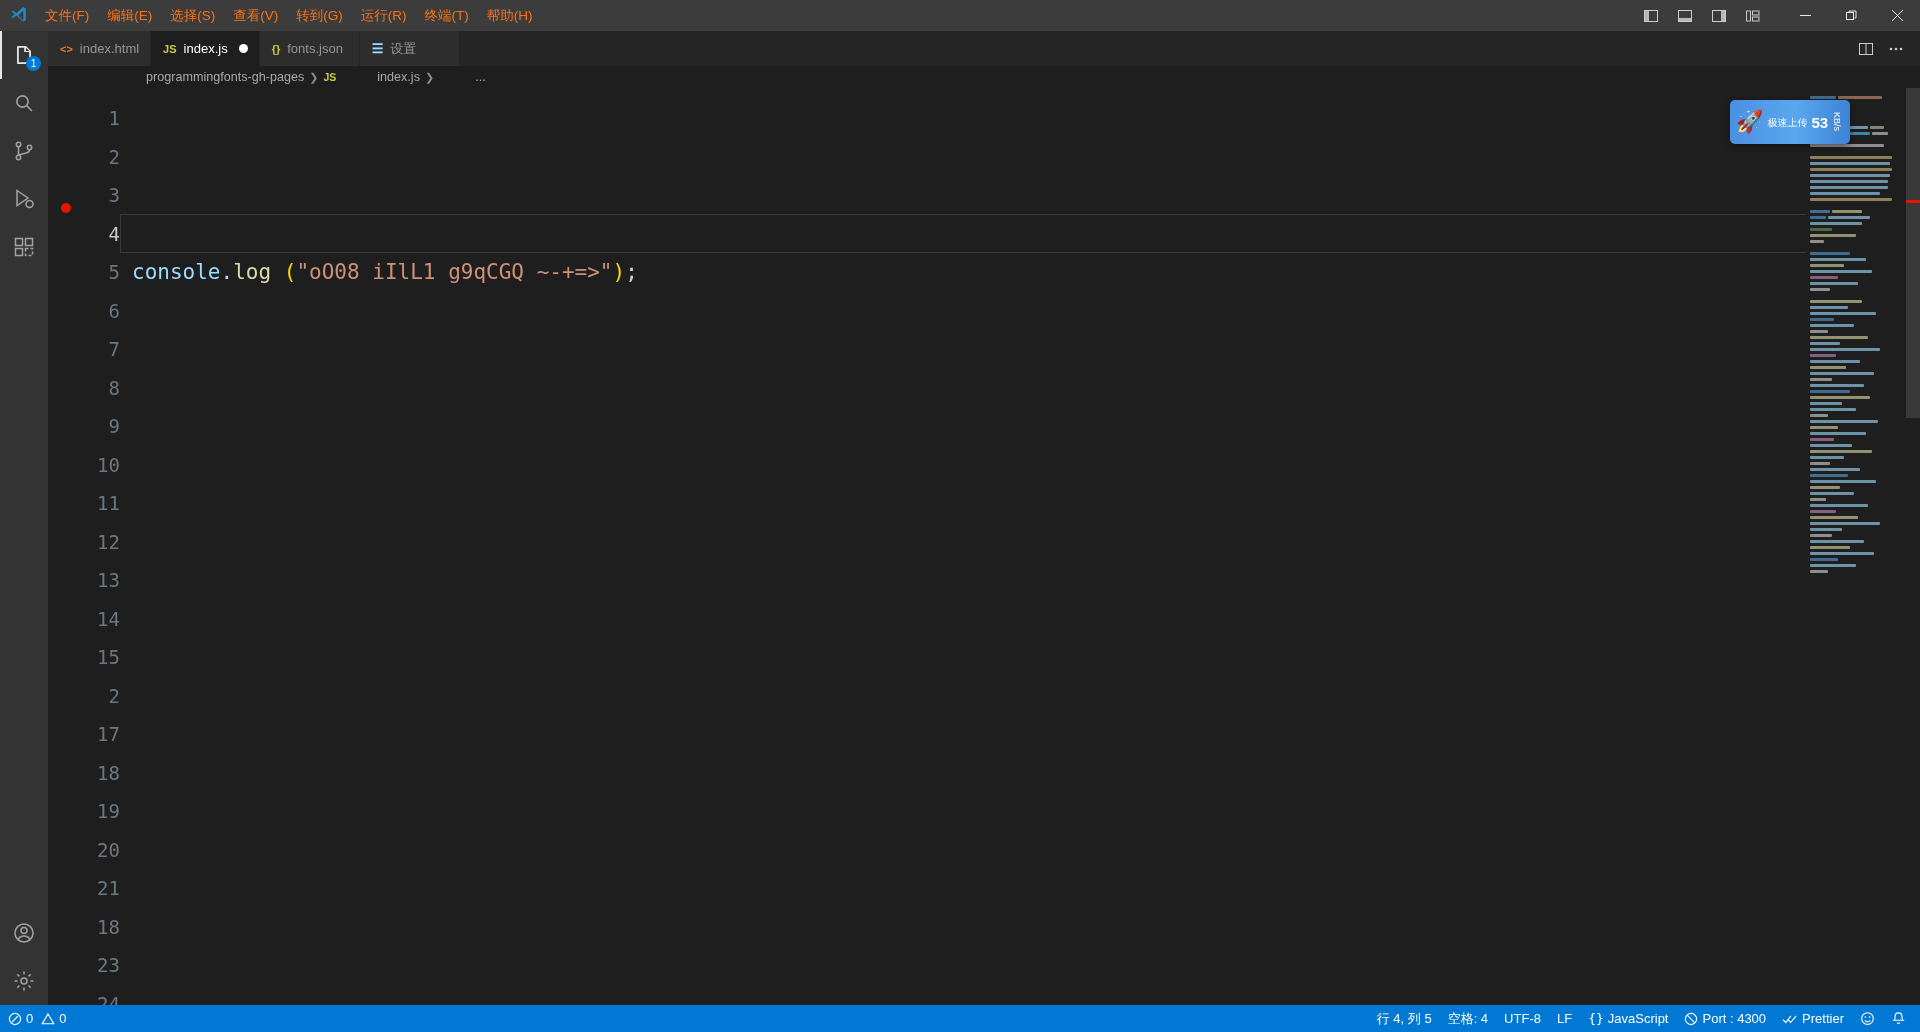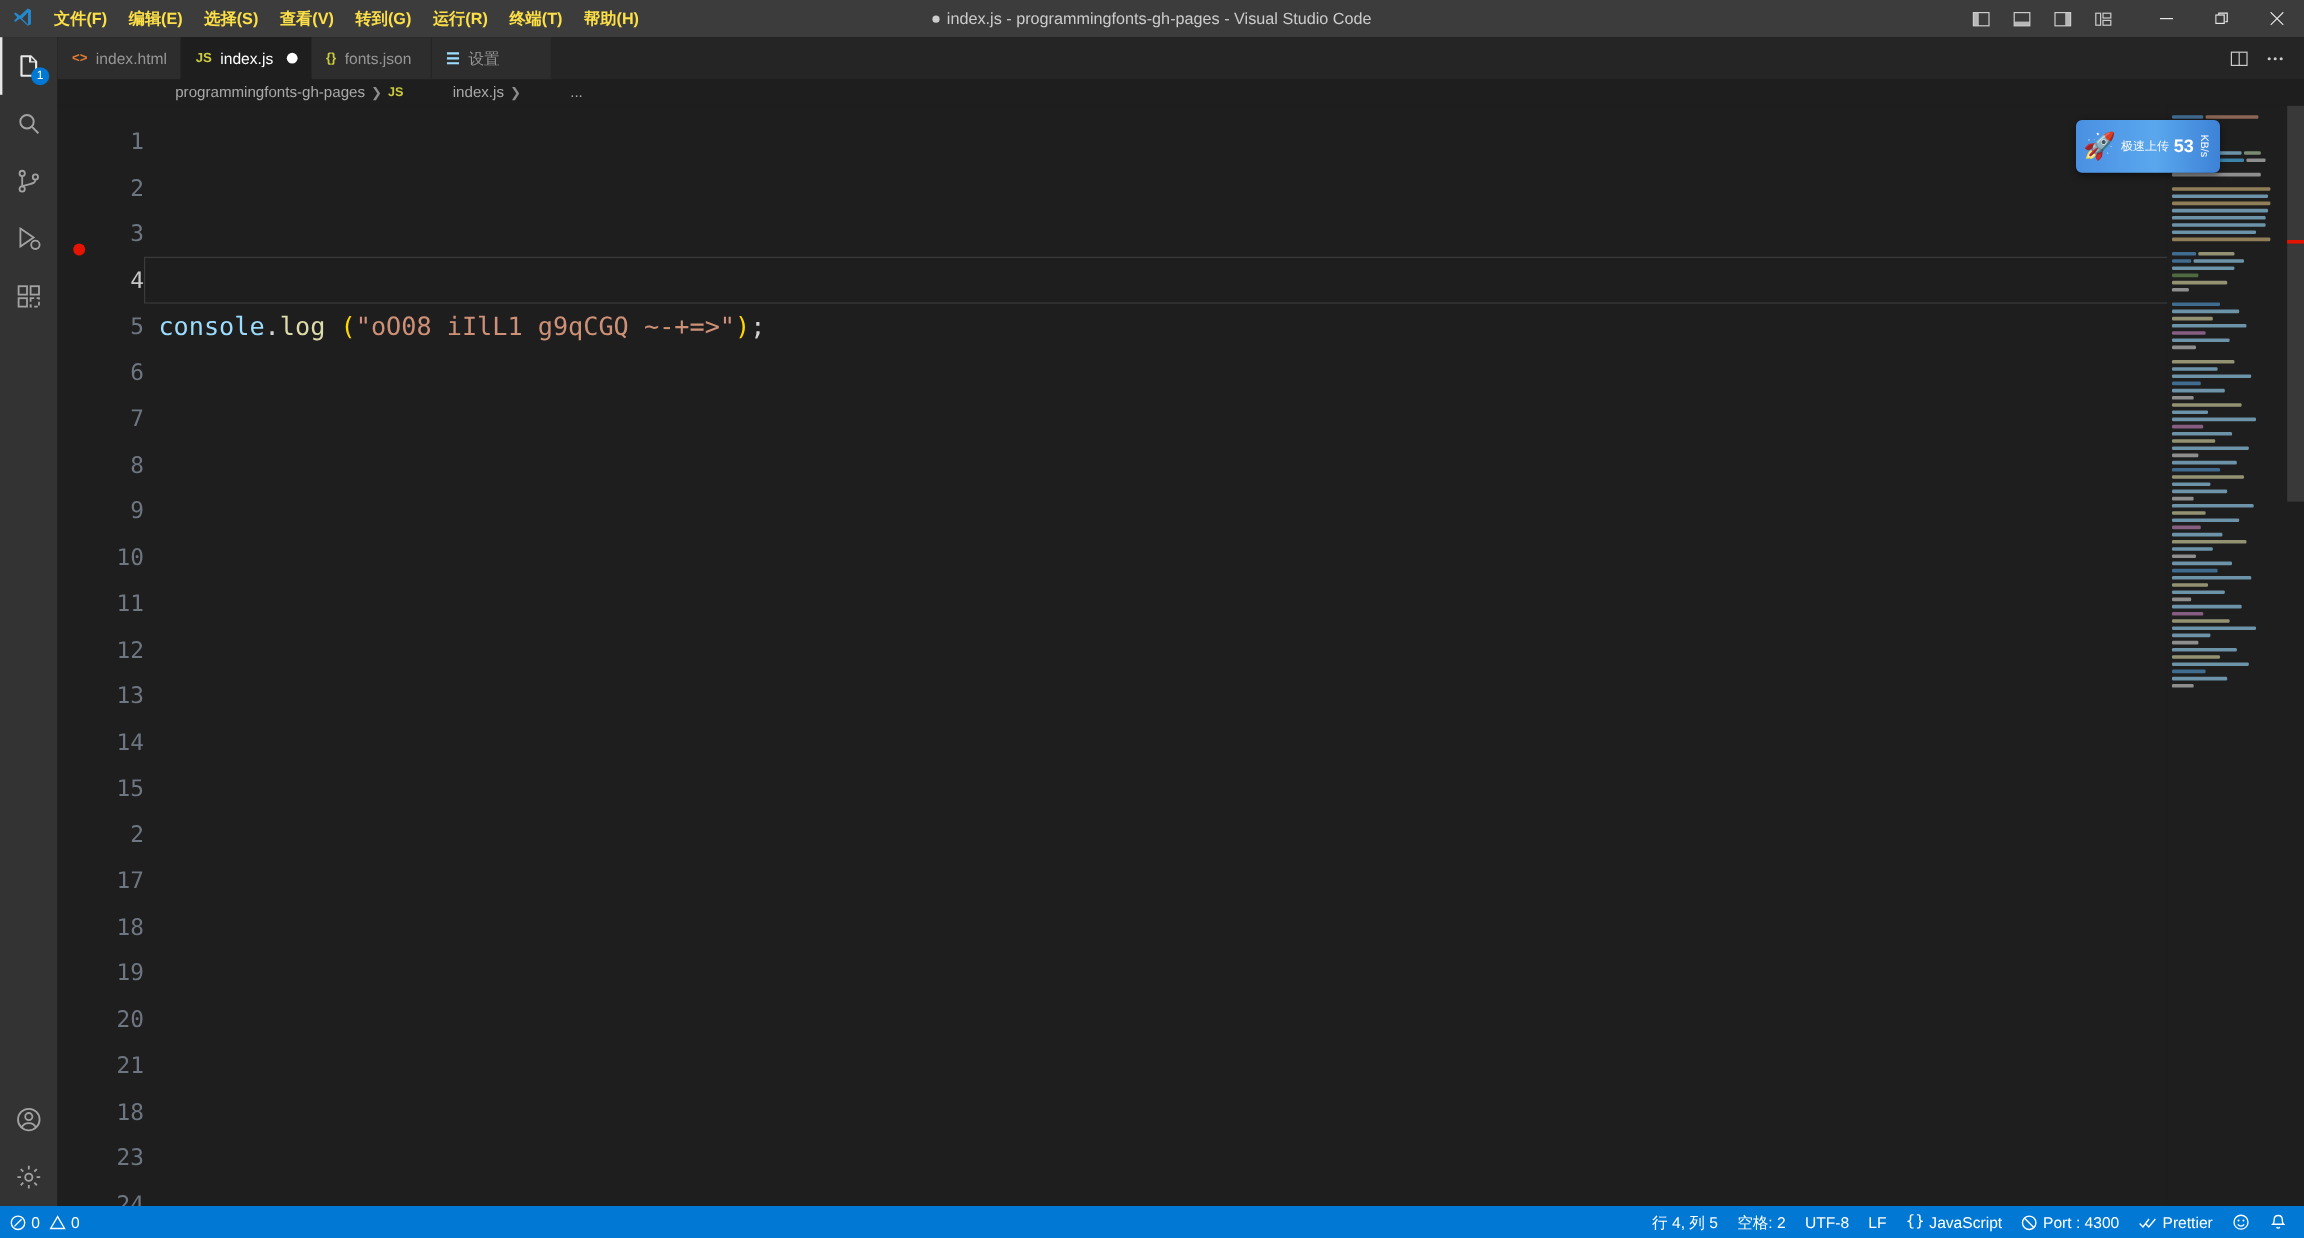--- a/index.html
+++ b/index.html
@@ -14,21 +14,21 @@
   
   .titlebar {
     height: 31px; background: #3c3c3c; color: #cccccc;
     display: flex; align-items: center; flex: 0 0 31px;
     font-size: 13px; position: relative; user-select: none;
   }
   .vscode-logo { width: 36px; height: 31px; display: flex; align-items: center; justify-content: center; }
   .menu { display: flex; align-items: center; height: 31px; }
   .menu-item {
     padding: 0 9px; height: 31px; line-height: 31px;
-    font-size: 13.5px; color: #fde047; cursor: default; white-space: nowrap; font-weight: bold;
+    font-size: 13.5px; color: #f97316; cursor: default; white-space: nowrap;
   }
   .title-center {
     position: absolute; left: 0; right: 0; text-align: center;
     font-size: 13.5px; color: #cccccc; pointer-events: none;
     display: flex; align-items: center; justify-content: center; gap: 6px;
   }
   .dirty-dot-title { width: 6px; height: 6px; border-radius: 50%; background: #cccccc; display: inline-block; }
   .title-right { margin-left: auto; display: flex; align-items: center; height: 31px; }
   .layout-icons { display: flex; align-items: center; gap: 4px; padding-right: 14px; }
   .layout-icon { width: 30px; height: 31px; display: flex; align-items: center; justify-content: center; cursor: pointer; }
@@ -171,24 +171,20 @@
     </div>
     <div class="menu">
       <div class="menu-item">文件(F)</div>
       <div class="menu-item">编辑(E)</div>
       <div class="menu-item">选择(S)</div>
       <div class="menu-item">查看(V)</div>
       <div class="menu-item">转到(G)</div>
       <div class="menu-item">运行(R)</div>
       <div class="menu-item">终端(T)</div>
       <div class="menu-item">帮助(H)</div>
-    </div>
-    <div class="title-center">
-      <span class="dirty-dot-title"></span>
-      <span>index.js - programmingfonts-gh-pages - Visual Studio Code</span>
     </div>
     <div class="title-right">
       <div class="layout-icons">
         <div class="layout-icon">
           <svg width="16" height="16" viewBox="0 0 16 16">
               <rect x="1.5" y="2.5" width="13" height="11" fill="none" stroke="#cccccc"></rect>
               <rect x="1.5" y="2.5" width="4.5" height="11" fill="#cccccc" opacity=".85"></rect>
             </svg>
         </div>
         <div class="layout-icon">
@@ -674,21 +670,21 @@
           </svg>
         <span>0</span>
         <svg width="14" height="14" viewBox="0 0 16 16" style="margin-left:4px">
             <path d="M8 2.2 14.6 13.4H1.4z" fill="none" stroke="#ffffff" stroke-width="1.3"></path>
           </svg>
         <span>0</span>
       </div>
     </div>
     <div class="sb-right">
       <div class="sb-item">行 4, 列 5</div>
-      <div class="sb-item">空格: 2</div>
+      <div class="sb-item">空格: 4</div>
       <div class="sb-item">UTF-8</div>
       <div class="sb-item">LF</div>
       <div class="sb-item">
         <span style="font-family:'DejaVu Sans Mono',monospace">{}</span>
         <span>JavaScript</span>
       </div>
       <div class="sb-item">
         <svg width="14" height="14" viewBox="0 0 16 16">
             <circle cx="8" cy="8" r="6.4" fill="none" stroke="#ffffff" stroke-width="1.3"></circle>
             <path d="M3.6 3.6 12.4 12.4" stroke="#ffffff" stroke-width="1.3"></path>

